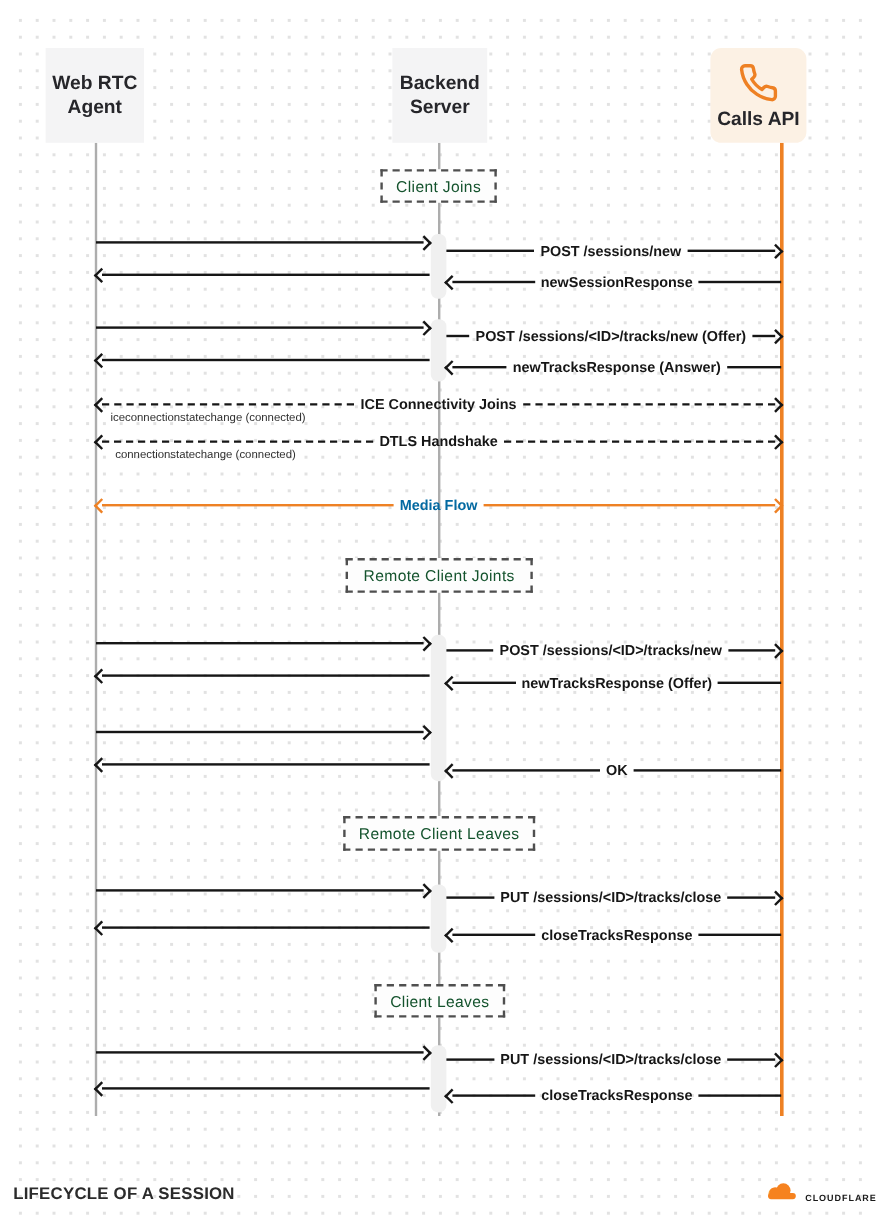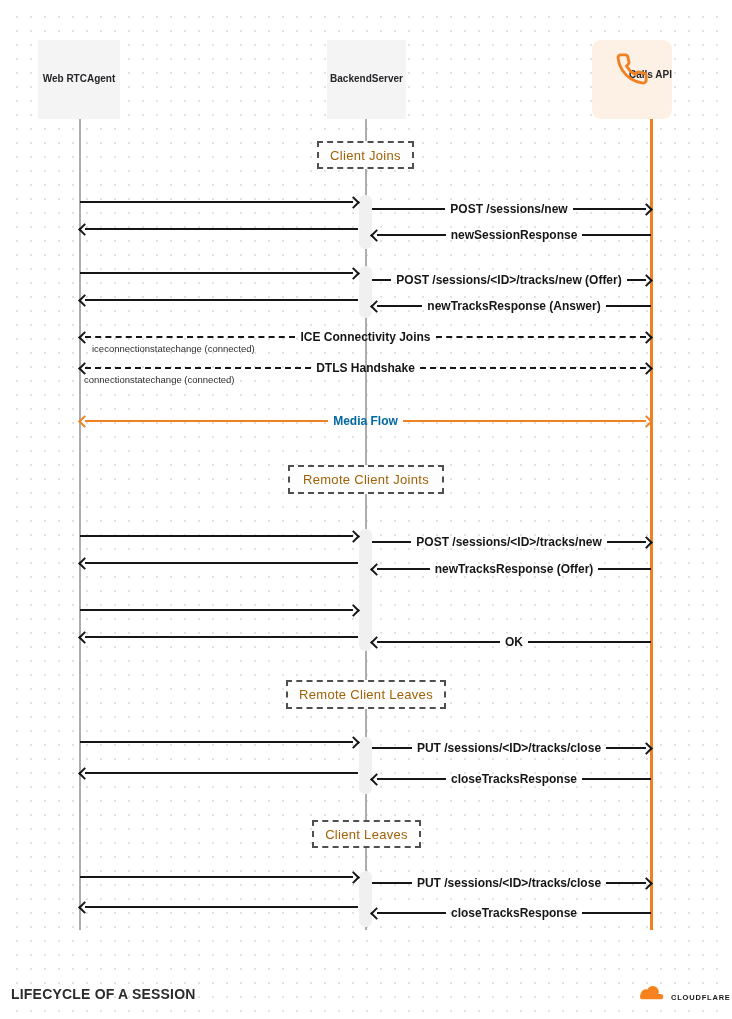--- a/index.html
+++ b/index.html
@@ -15,34 +15,34 @@
     pointer-events:none;
   }
   
   .lifeline{position:absolute;top:119px;height:811px;width:2px;background:#adadad;z-index:1;}
   .lifeline.orange{background:#ee8124;width:2.5px;}
   
   .activation{position:absolute;left:359px;width:13px;background:#f0f0f0;border-radius:6px;z-index:2;}
   
   .actor{
     position:absolute;top:40px;height:79px;background:#f4f4f5;z-index:5;
-    display:flex;align-items:center;justify-content:center;
-    font-weight:700;font-size:10px;color:#26262a;text-align:center;line-height:1.25;
+    display:flex;flex-direction:column;align-items:center;justify-content:center;
+    font-weight:700;font-size:16px;color:#26262a;text-align:center;line-height:1.25;
   }
   .actor span{display:block;}
   .actor.calls{
     background:#fcf1e4;border-radius:9px;justify-content:flex-end;padding-bottom:9px;box-sizing:border-box;
   }
   .actor.calls .phone{position:absolute;top:12px;left:50%;transform:translateX(-50%);}
   
   .section-box{
     position:absolute;z-index:4;background:#fdfdfd;
     border:2px dashed #4f4f4f;box-sizing:border-box;
     display:flex;align-items:center;justify-content:center;
-    font-size:13px;color:#a16207;letter-spacing:.3px;white-space:nowrap;
+    font-size:13px;color:#14532d;letter-spacing:.3px;white-space:nowrap;
   }
   
   .seg{position:absolute;height:18px;display:flex;align-items:center;z-index:3;}
   .seg .ln{flex:1 1 auto;min-width:3px;height:0;border-top:2.5px solid #161616;}
   .seg .ln.dash{border-top-style:dashed;}
   .seg .chev{flex:0 0 auto;width:9px;height:9px;border-top:2.6px solid #161616;border-right:2.6px solid #161616;box-sizing:border-box;}
   .seg .chev.r{transform:rotate(45deg);margin-left:-4px;}
   .seg .chev.l{transform:rotate(-135deg);margin-right:-4px;}
   .seg .lbl{flex:0 0 auto;font-size:12px;font-weight:700;color:#161616;padding:0 5px;white-space:nowrap;}
   .seg.orange .ln{border-color:#ee8124;}
@@ -154,21 +154,21 @@
   </div>
   <div class="caption" style="left:92px;top:343px">iceconnectionstatechange (connected)</div>
 
   <div class="seg" style="left:80px;width:571px;top:359px">
     <span class="chev l"></span>
       <span class="ln dash"></span>
     <span class="lbl">DTLS Handshake</span>
     <span class="ln dash"></span>
       <span class="chev r"></span>
   </div>
-  <div class="caption" style="left:84px;top:374px">connectionstatechange (connected)</div>
+  <div class="caption" style="left:96px;top:374px">connectionstatechange (connected)</div>
 
   <div class="seg orange" style="left:80px;width:571px;top:412px">
     <span class="chev l"></span>
       <span class="ln"></span>
     <span class="lbl">Media Flow</span>
     <span class="ln"></span>
       <span class="chev r"></span>
   </div>
 
   <div class="seg" style="left:80px;width:278px;top:527px">

